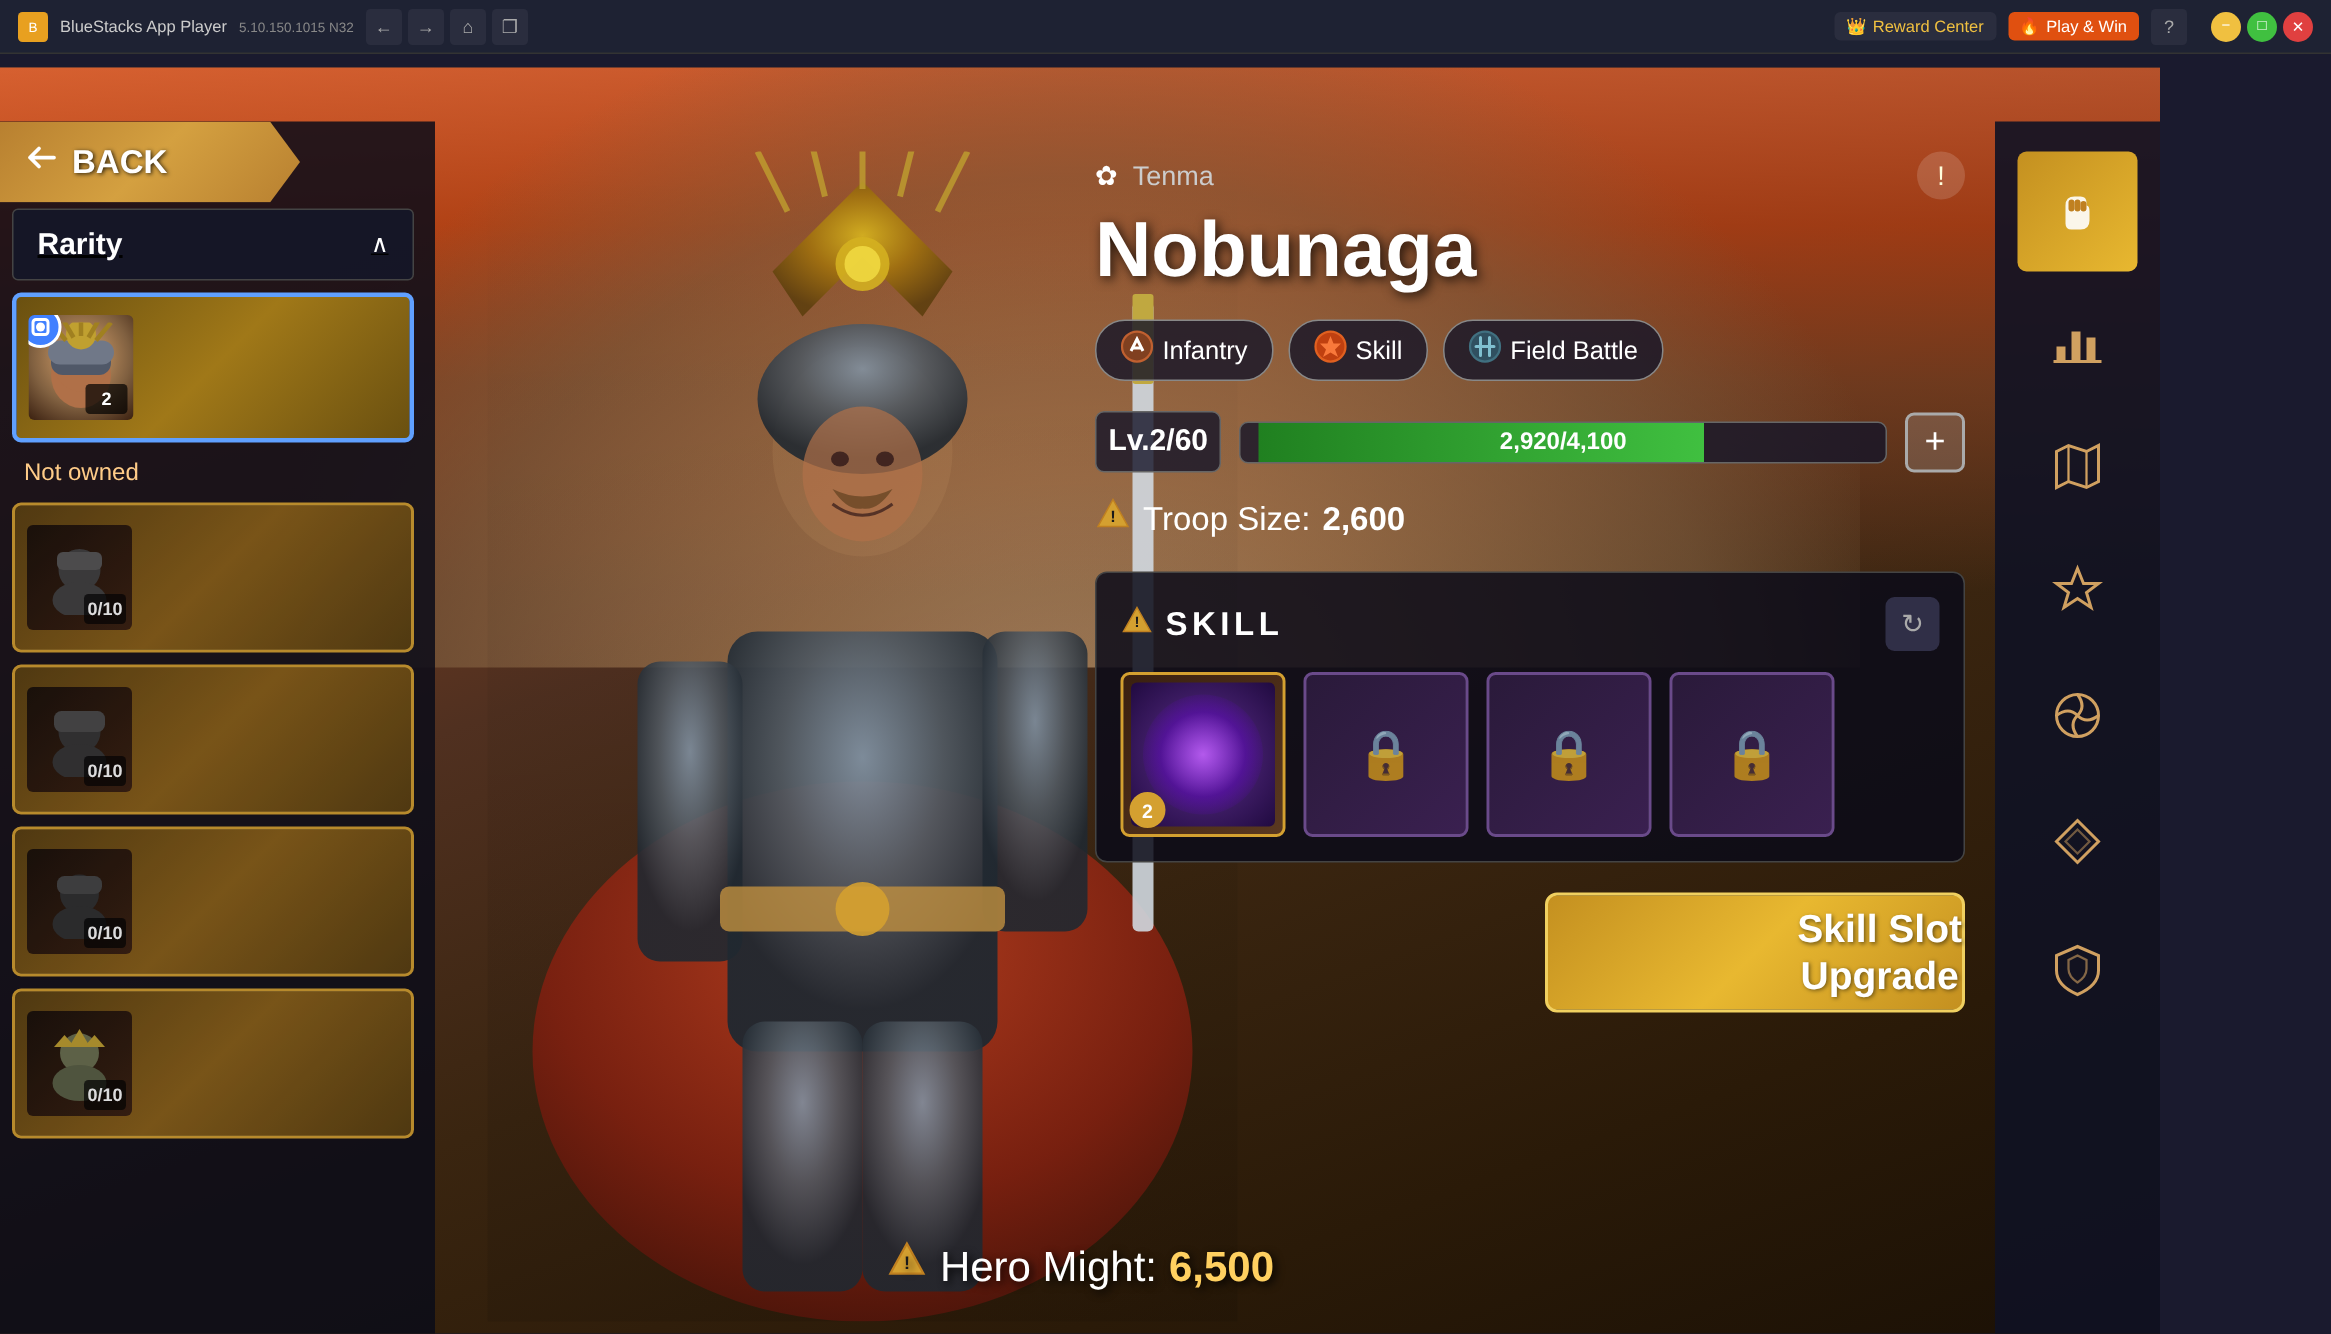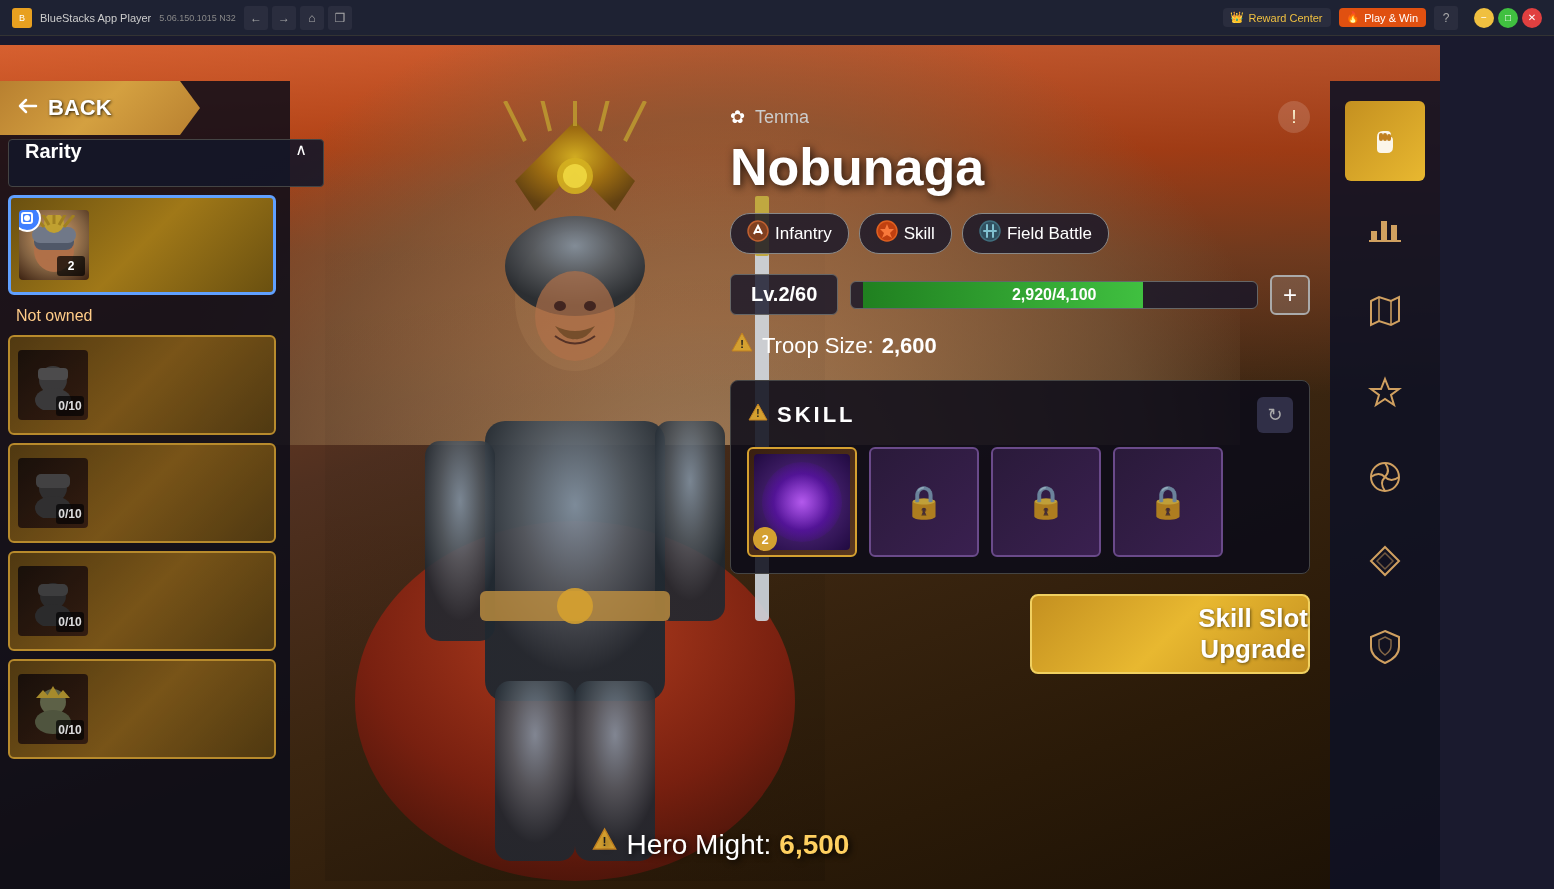--- a/index.html
+++ b/index.html
@@ -160,28 +160,29 @@
     }
     .back-label {
       font-size: 22px; font-weight: bold; color: #fff;
       text-shadow: 1px 1px 3px rgba(0,0,0,0.8);
     }
 
     
     .rarity-filter {
       position: absolute;
       top: 94px; left: 8px;
-      width: 316px; height: 48px;
+      width: 268px; height: 48px;
       background: rgba(20, 22, 40, 0.9);
       border: 1px solid #444;
       border-radius: 4px;
-      display: flex; justify-content: space-between;
+      display: flex; align-items: center; justify-content: space-between;
       padding: 0 16px;
       cursor: pointer;
       z-index: 20;
+      text-decoration: underline;
     }
     .rarity-label {
       font-size: 20px; color: #fff; font-weight: bold;
     }
     .rarity-chevron {
       font-size: 16px; color: #fff;
     }
 
     
     .hero-list {
@@ -316,21 +317,21 @@
 
     
     .level-section {
       display: flex; align-items: center; gap: 12px;
       margin-bottom: 16px;
     }
     .level-badge {
       background: rgba(20,20,40,0.8);
       border: 1px solid #666;
       border-radius: 6px;
-      padding: 8px 20px;
+      padding: 8px 8px;
       font-size: 20px; color: #fff; font-weight: bold;
       white-space: nowrap;
     }
     .level-bar-container {
       flex: 1;
       height: 28px;
       background: rgba(20,20,40,0.8);
       border: 1px solid #666;
       border-radius: 6px;
       overflow: hidden;
@@ -508,21 +509,21 @@
 <body>
 
 <div class="titlebar">
   <div class="titlebar-logo">
     <svg width="14" height="14" viewBox="0 0 14 14">
       <rect x="1" y="1" width="12" height="12" rx="2" fill="#e8a020"></rect>
       <text x="7" y="10" text-anchor="middle" font-size="9" fill="#fff">B</text>
     </svg>
   </div>
   <span class="titlebar-title">BlueStacks App Player</span>
-  <span class="titlebar-subtitle">5.06.150.1015  N32</span>
+  <span class="titlebar-subtitle">5.10.150.1015  N32</span>
   <div class="titlebar-nav">
     <div class="titlebar-nav-btn">←</div>
     <div class="titlebar-nav-btn">→</div>
     <div class="titlebar-nav-btn">⌂</div>
     <div class="titlebar-nav-btn">❐</div>
   </div>
   <div class="titlebar-right">
     <div class="reward-center">
       <span>👑</span>
       <span>Reward Center</span>

